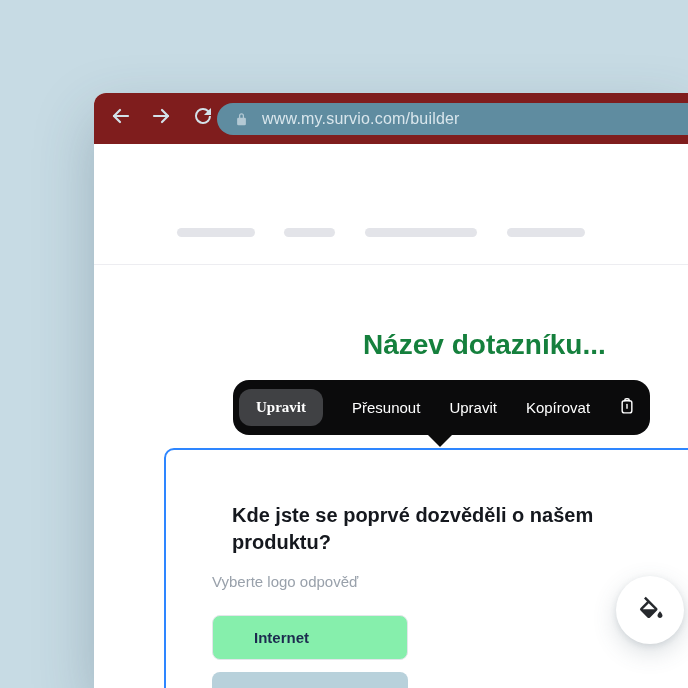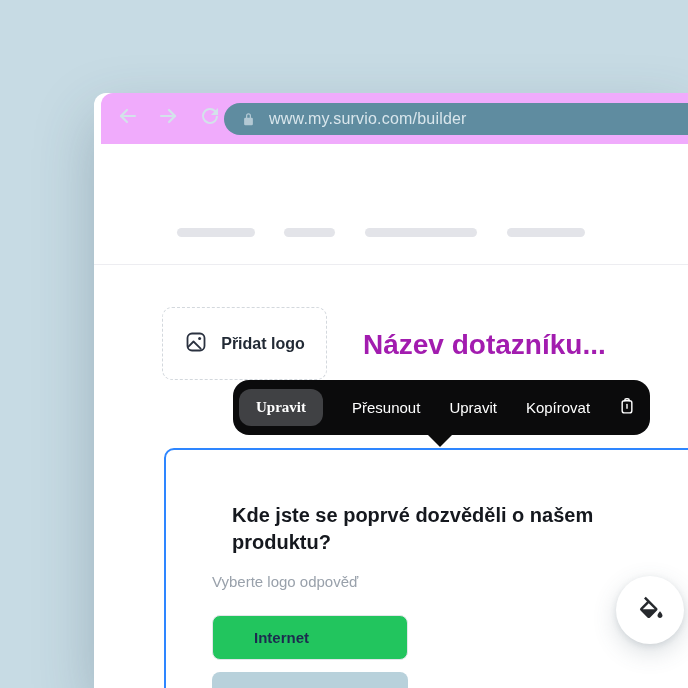--- a/index.html
+++ b/index.html
@@ -2,21 +2,21 @@
 <html><head>
 <meta charset="utf-8">
 <style>
   html,body{margin:0;padding:0;}
   body{font-family:"Liberation Sans","DejaVu Sans",sans-serif;}
   .stage{position:relative;width:688px;height:688px;background:#c7dbe4;overflow:hidden;}
 
   
   .browser{position:absolute;left:94px;top:93px;width:594px;height:595px;background:#ffffff;
            border-radius:12px 0 0 0;box-shadow:0 24px 60px rgba(47,72,88,.28);}
-  .chrome{position:absolute;top:0;left:0;right:0;height:68px;background:#f0abfc;border-radius:12px 0 0 0;margin-left:7px;}
+  .chrome{position:absolute;top:0;left:0;right:0;height:68px;background:#7f1d1d;border-radius:12px 0 0 0;}
   .nav-btn{position:absolute;top:8px;width:26px;height:34px;display:flex;align-items:center;justify-content:center;cursor:pointer;}
   .nav-btn svg{width:24px;height:24px;}
   .address{position:absolute;left:123px;top:10px;right:0;height:32px;background:#5f8ca0;
            border-radius:16px 0 0 16px;display:flex;align-items:center;padding-left:17px;gap:13px;box-sizing:border-box;}
   .address .url{color:#d9e6ec;font-size:16px;letter-spacing:.2px;}
   .lock-icon svg{width:15px;height:17px;display:block;}
 
   
   .page{position:absolute;top:51px;left:0;right:0;bottom:0;background:#ffffff;}
   .skel{position:absolute;top:84px;height:9px;border-radius:4.5px;background:#e3e4e9;}
@@ -27,40 +27,40 @@
   .divider{position:absolute;top:120px;left:0;right:0;height:1px;background:#ededf1;}
 
   
   .logo-btn{position:absolute;left:68px;top:163px;width:165px;height:73px;background:#fff;
             border:1.5px dashed #d3d8dd;border-radius:10px;box-sizing:border-box;
             display:flex;align-items:center;justify-content:center;gap:13px;cursor:pointer;}
   .logo-btn svg{width:24px;height:24px;}
   .logo-btn .lbl{font-size:16px;font-weight:700;color:#222a35;}
 
   
-  .survey-title{position:absolute;left:269px;top:185px;font-size:28px;font-weight:600;color:#a21caf;cursor:text;}
+  .survey-title{position:absolute;left:269px;top:185px;font-size:28px;font-weight:600;color:#15803d;cursor:text;}
 
   
   .toolbar{position:absolute;left:139px;top:236px;width:417px;height:55px;background:#0b0b0c;border-radius:16px;
            display:flex;align-items:center;padding:0 17px 0 6px;box-sizing:border-box;color:#fff;z-index:3;}
   .tb-pill{background:#404144;border-radius:12px;padding:10px 17px;font-size:15px;font-weight:600;cursor:pointer;font-family:Liberation Serif, serif;}
   .tb-item{font-size:15px;font-weight:500;margin-left:29px;cursor:pointer;}
   .tb-trash{margin-left:27px;display:flex;align-items:center;cursor:pointer;}
   .tb-trash svg{width:20px;height:20px;}
   .caret{position:absolute;left:194px;top:54px;width:26px;height:13px;background:#0b0b0c;
          clip-path:polygon(0 0,100% 0,50% 100%);}
 
   
   .card{position:absolute;left:70px;top:304px;width:560px;height:410px;background:#fff;
         border:2px solid #2e86ff;border-radius:10px;box-sizing:border-box;padding:52px 40px 0 46px;z-index:2;}
   .q-title{font-size:20px;line-height:1.34;font-weight:700;color:#15181e;max-width:388px;margin-left:20px;}
   .q-sub{margin-top:17px;font-size:15px;color:#99a1ab;}
   .option{width:196px;height:45px;border-radius:8px;box-sizing:border-box;display:flex;align-items:center;
           padding-left:21px;font-size:15px;font-weight:600;color:#1c2b4f;margin-top:12px;cursor:pointer;}
-  .option.plain{background:#22c55e;border:1.5px solid #e3e6ea;padding-left:41px;}
+  .option.plain{background:#86efac;border:1.5px solid #e3e6ea;padding-left:41px;}
   .option.selected{background:#b8d1db;border:none;}
   .option.first{margin-top:25px;}
 
   
   .fab{position:absolute;left:616px;top:576px;width:68px;height:68px;border-radius:50%;background:#fff;
        box-shadow:0 8px 24px rgba(70,90,105,.20),0 2px 6px rgba(70,90,105,.14);
        display:flex;align-items:center;justify-content:center;cursor:pointer;z-index:5;}
   .fab svg{width:30px;height:26px;}
 </style>
 </head>
@@ -103,30 +103,20 @@
       </div>
     </div>
 
     <div class="page">
       <div class="skel s1"></div>
       <div class="skel s2"></div>
       <div class="skel s3"></div>
       <div class="skel s4"></div>
       <div class="divider"></div>
 
-      <div class="logo-btn">
-        <span>
-          <svg viewBox="0 0 24 24" fill="none" stroke="#2b3240" stroke-width="1.8" stroke-linecap="round" stroke-linejoin="round">
-              <rect x="3.5" y="3.5" width="17" height="17" rx="4.5"></rect>
-              <circle cx="15.6" cy="8.6" r="1.5" fill="#2b3240" stroke="none"></circle>
-              <path d="M4.2 16.8l5.3-5.3 7.2 7.2"></path>
-            </svg>
-        </span>
-        <span class="lbl">Přidat logo</span>
-      </div>
 
       <div class="survey-title">Název dotazníku...</div>
 
       <div class="toolbar">
         <div class="tb-pill">Upravit</div>
         <div class="tb-item">Přesunout</div>
         <div class="tb-item">Upravit</div>
         <div class="tb-item">Kopírovat</div>
         <div class="tb-trash">
           <span>

